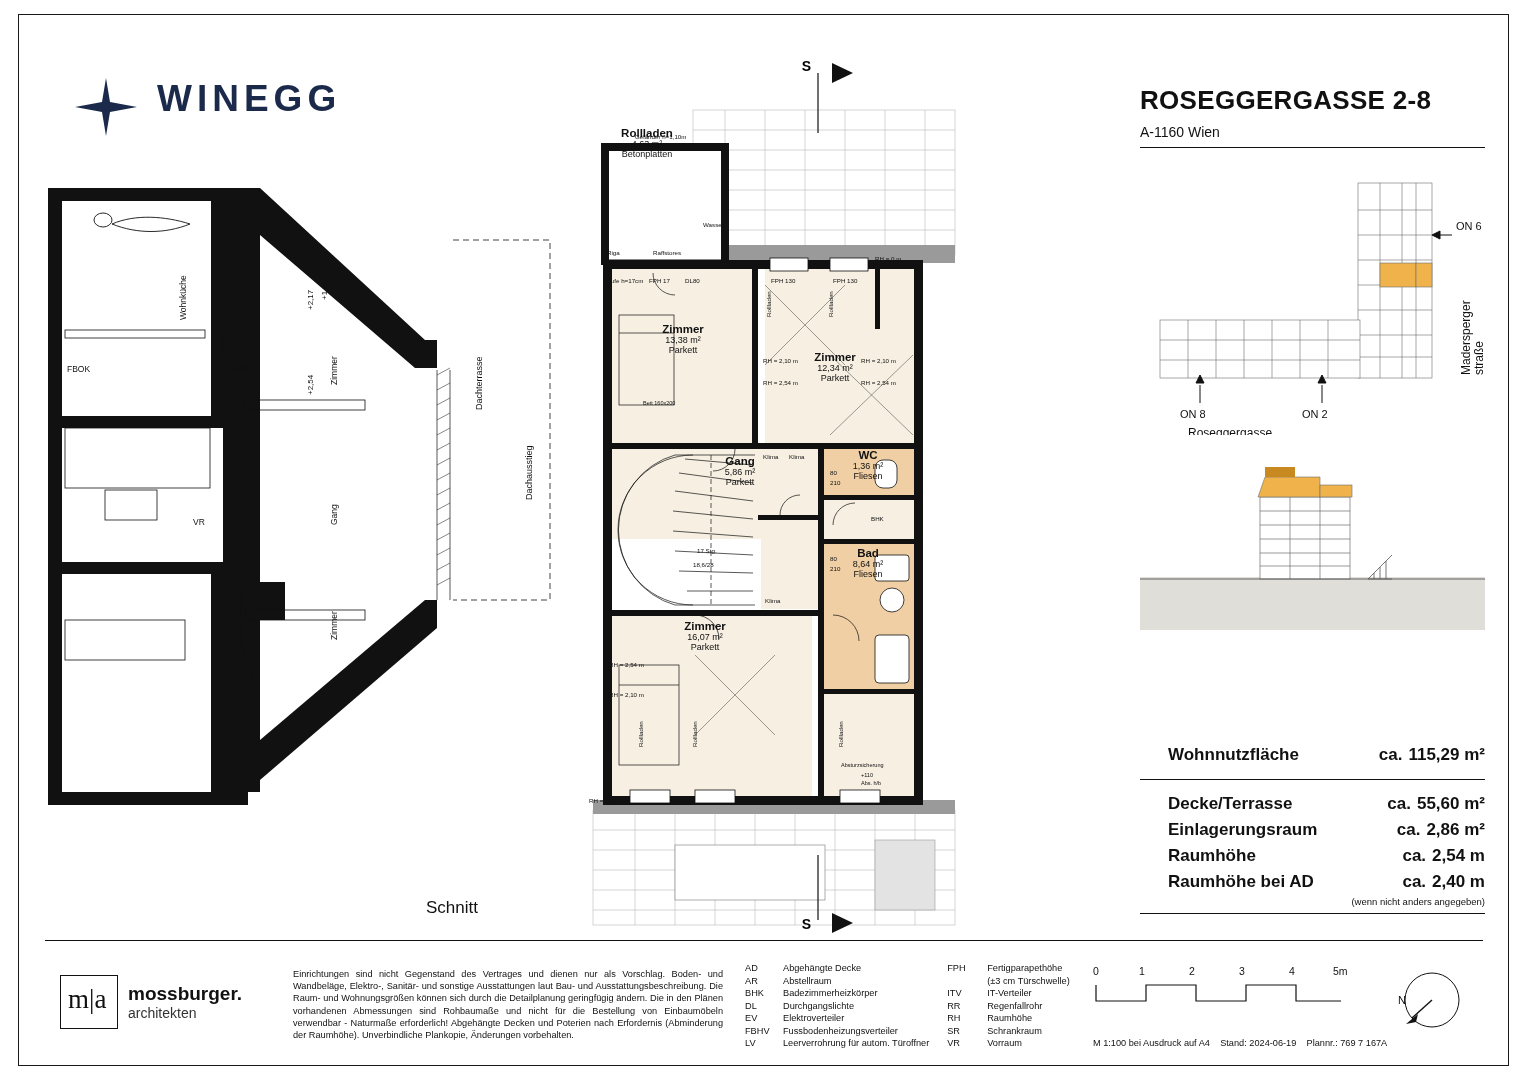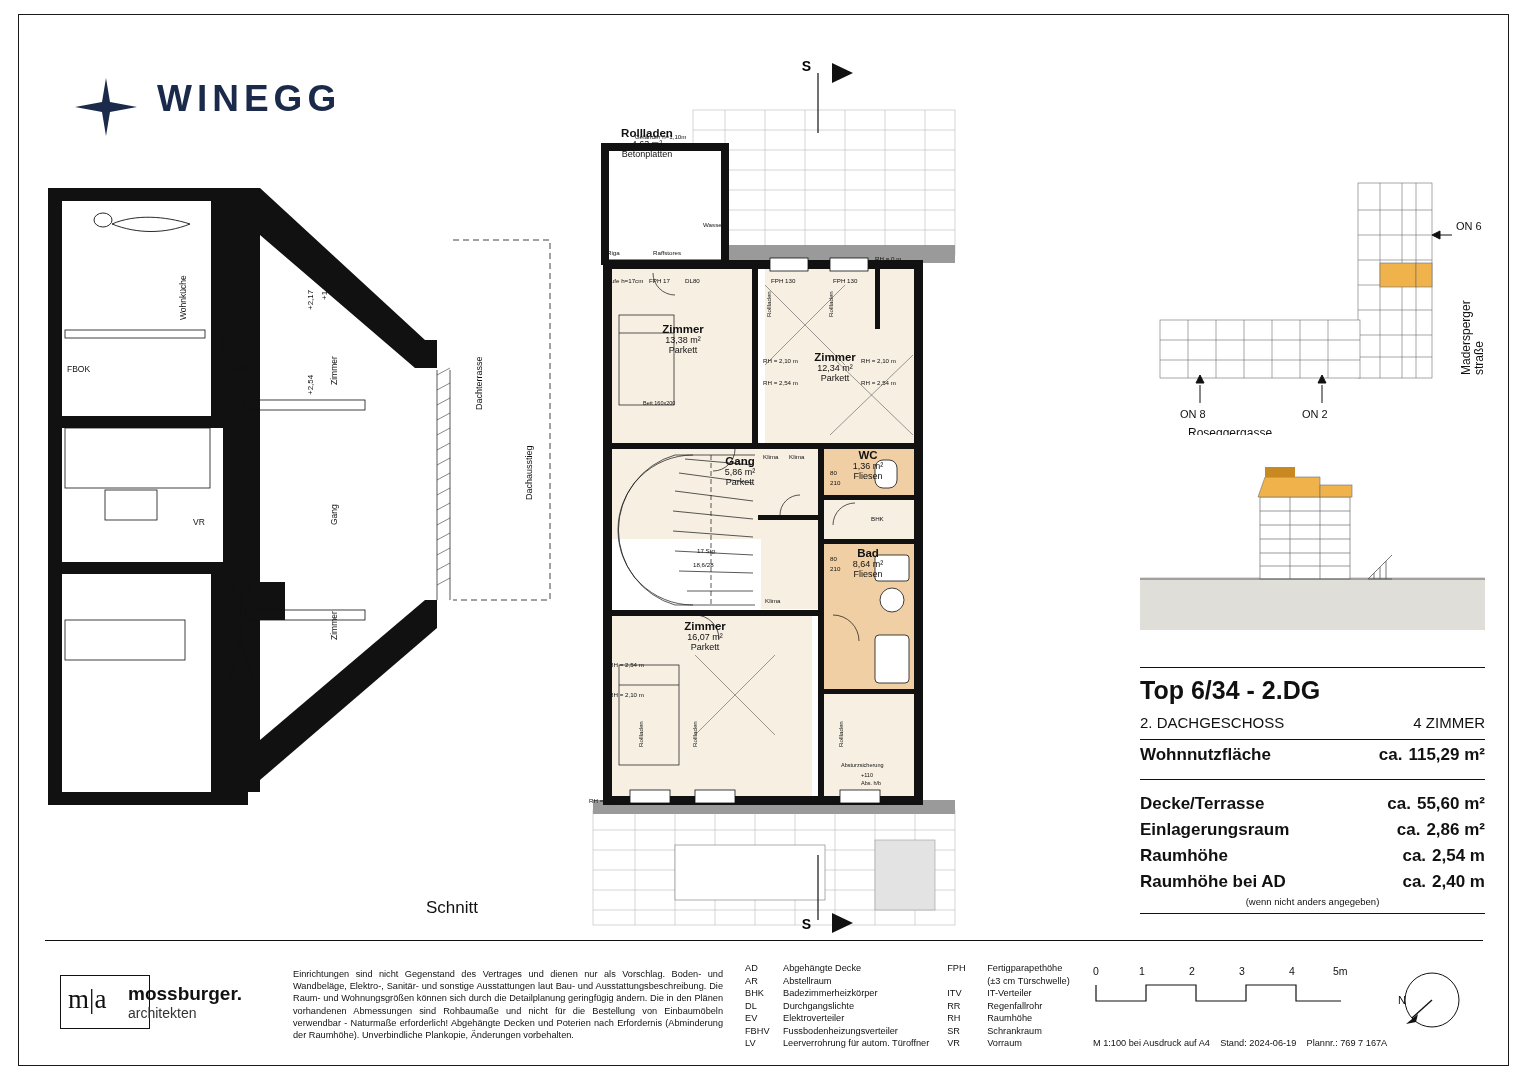--- a/index.html
+++ b/index.html
@@ -25,31 +25,31 @@
   .rcol{position:absolute;left:1140px;top:85px;width:345px;}
   .addr{font-size:26px;font-weight:700;letter-spacing:.3px;color:#111;}
   .addr2{font-size:14px;margin-top:8px;color:#111;}
   .hr{border-top:1.2px solid #111;margin-top:7px;}
   .keymap{position:absolute;left:1140px;top:175px;width:345px;height:260px;}
   .sectionicon{position:absolute;left:1140px;top:455px;width:345px;height:175px;}
   .topline{position:absolute;left:1140px;top:660px;width:345px;}
   .top-title{font-size:25px;font-weight:700;}
   .top-sub{display:flex;justify-content:space-between;font-size:15px;margin-top:9px;}
   .areas{position:absolute;left:1140px;top:745px;width:345px;font-size:15.5px;}
-  .arow{display:flex;justify-content:space-between;align-items:flex-end;margin-bottom:6px;}
+  .arow{display:flex;justify-content:space-between;align-items:flex-end;margin-bottom:6px;margin-left:28px;}
   .arow .lbl{white-space:nowrap;}
   .arow .val{white-space:nowrap;}
   .arow .ca{margin-right:6px;}
   .big{font-size:17px;font-weight:700;}
-  .note{font-size:9.5px;text-align:center;margin-top:-2px;}
+  .note{font-size:9.5px;text-align:right;margin-top:-2px;}
 
   
   .footdiv{position:absolute;left:45px;top:940px;width:1438px;border-top:1.2px solid #111;}
   .mossb{position:absolute;left:60px;top:975px;width:250px;}
-  .mbox{position:absolute;left:0;top:0;width:56px;height:52px;border:1.5px solid #111;padding-left:32px;}
+  .mbox{position:absolute;left:0;top:0;width:56px;height:52px;border:1.5px solid #111;}
   .mbox span{position:absolute;left:7px;top:8px;font-size:27px;font-family:"Liberation Serif",serif;}
   .mname{position:absolute;left:68px;top:8px;font-size:19px;font-weight:700;}
   .msub{position:absolute;left:68px;top:30px;font-size:14px;color:#333;}
   .disclaimer{position:absolute;left:293px;top:968px;width:430px;font-size:9.2px;line-height:1.33;color:#111;text-align:justify;}
   .abbr{position:absolute;left:745px;top:962px;width:330px;font-size:9.2px;line-height:1.36;}
   .abbr table{border-collapse:collapse;}
   .abbr td{padding:0 4px 0 0;vertical-align:top;white-space:nowrap;}
   .abbr td.k{width:34px;font-weight:400;}
   .abbr td.k2{width:36px;padding-left:14px;}
   .scalebar{position:absolute;left:1093px;top:965px;width:265px;}
@@ -379,20 +379,25 @@
       <i>8,64 m²</i>
       <i>Fliesen</i>
     </div>
     <div class="rname" style="left:75px;top:565px;width:110px;">
       <b>Zimmer</b>
       <i>16,07 m²</i>
       <i>Parkett</i>
     </div>
   </div>
 
+  <div class="rcol">
+    <div class="addr">ROSEGGERGASSE 2-8</div>
+    <div class="addr2">A-1160 Wien</div>
+    <div class="hr"></div>
+  </div>
 
   <div class="keymap">
     <svg width="345" height="260" viewBox="0 0 345 260">
       <g stroke="#6d6d6d" stroke-width="0.6" fill="#ffffff">
 
         <rect x="218" y="8" width="74" height="195"></rect>
         <g>
           <line x1="218" y1="35" x2="292" y2="35"></line>
             <line x1="218" y1="60" x2="292" y2="60"></line>
           <line x1="218" y1="85" x2="292" y2="85"></line>
@@ -469,29 +474,20 @@
       <g stroke="#555" stroke-width="0.8" fill="none">
         <path d="M228 124 L252 100 M228 124 L252 124"></path>
         <line x1="234" y1="118" x2="234" y2="124"></line>
           <line x1="240" y1="112" x2="240" y2="124"></line>
         <line x1="246" y1="106" x2="246" y2="124"></line>
       </g>
       <line x1="0" y1="124" x2="345" y2="124" stroke="#555" stroke-width="0.9"></line>
     </svg>
   </div>
 
-  <div class="topline">
-    <div class="hr" style="margin-bottom:8px;"></div>
-    <div class="top-title">Top 6/34 - 2.DG</div>
-    <div class="top-sub">
-      <span>2. DACHGESCHOSS</span>
-      <span>4 ZIMMER</span>
-    </div>
-    <div class="hr" style="margin-top:8px;"></div>
-  </div>
 
   <div class="areas">
     <div class="arow" style="margin-bottom:14px;">
       <span class="lbl big">Wohnnutzfläche</span>
       <span class="val big"><span class="ca">ca.</span><span>115,29 m²</span></span>
     </div>
     <div class="hr" style="margin:0 0 14px 0;"></div>
     <div class="arow">
       <span class="lbl big">Decke/Terrasse</span>
       <span class="val big"><span class="ca">ca.</span><span>55,60 m²</span></span>

